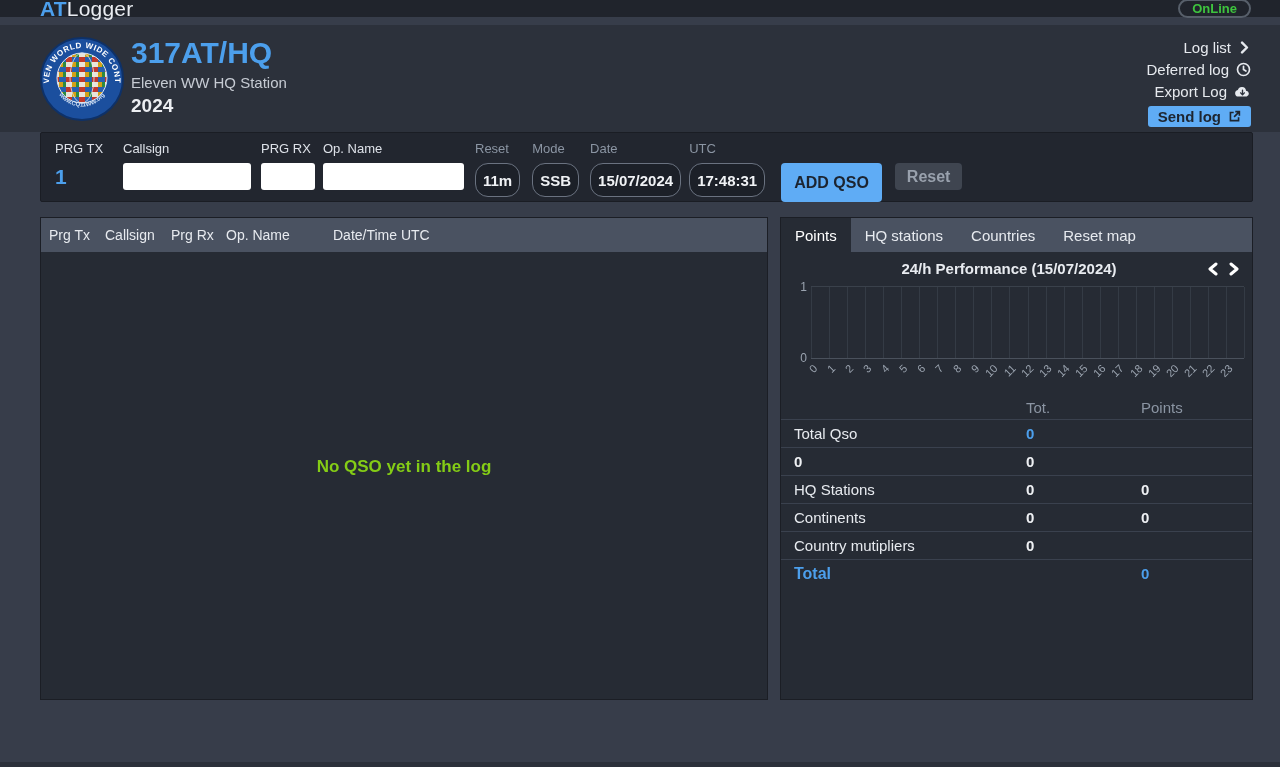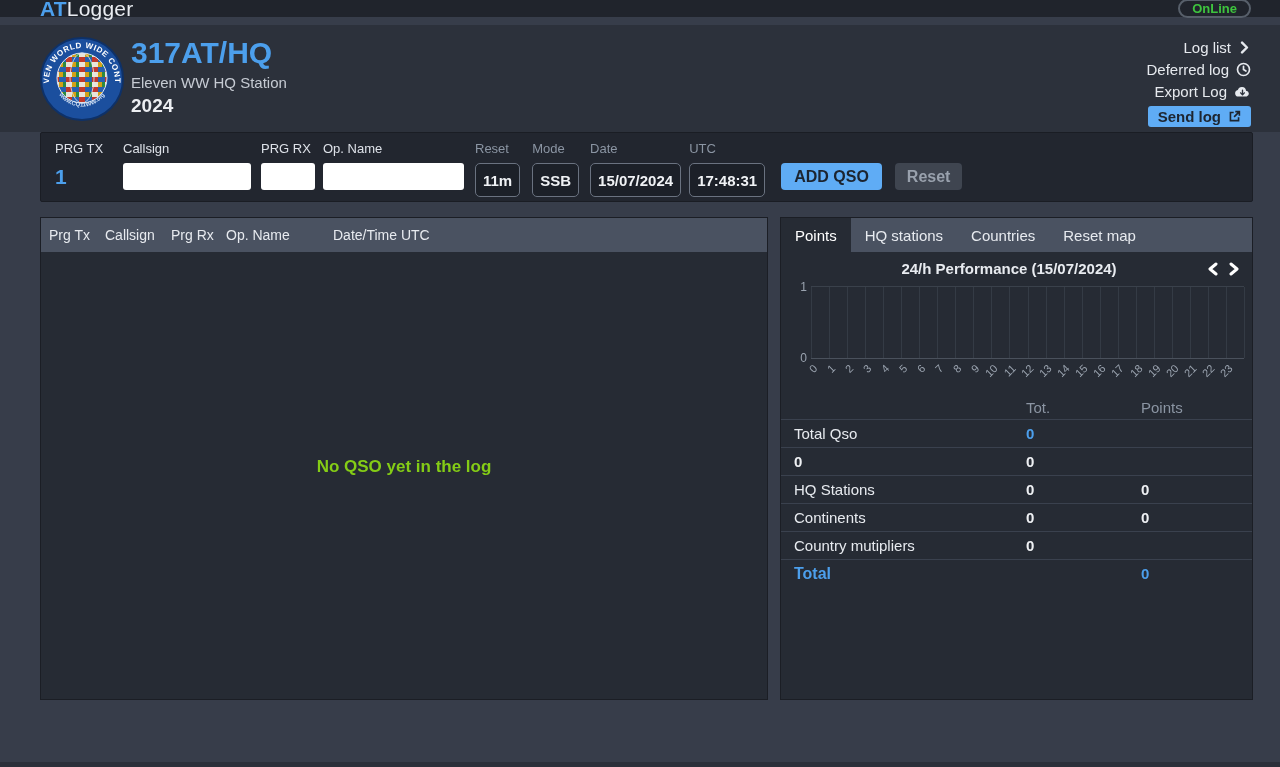--- a/index.html
+++ b/index.html
@@ -53,26 +53,26 @@
   }
   .field { display:flex; flex-direction:column; }
   .flabel { font-size:13px; color:#dde1e8; margin-bottom:7px; line-height:14px; white-space:nowrap; }
   .field.muted .flabel { color:#8b95a3; }
   .prgtx-value { font-size:21px; font-weight:700; color:#4c9fec; line-height:27px; }
   input.text {
     height:27px; border:none; border-radius:3px; background:#fff;
     padding:0 6px; font-size:15px; font-family:inherit; color:#20242c;
   }
   .valbox {
-    height:27px; border:1px solid #6a7280; border-radius:5px; background:#1c2028;
+    height:27px; border:1px solid #6a7280; border-radius:13px; background:#1c2028;
     color:#f0f2f5; font-weight:700; font-size:15px;
     display:flex; align-items:center; justify-content:center; padding:16px 7px;
   }
   .btn-add {
-    height:27px; background:#5facf5; color:#1c2430; font-weight:700; font-size:16px;
+    height:39px; background:#5facf5; color:#1c2430; font-weight:700; font-size:16px;
     border:none; border-radius:4px; padding:0 13px; cursor:pointer; font-family:inherit;
   }
   .btn-reset {
     height:27px; background:#3f4550; color:#99a1ad; font-weight:700; font-size:16px;
     border:none; border-radius:4px; padding:0 12px; cursor:pointer; font-family:inherit;
   }
   
   .main-left {
     position:absolute; left:40px; top:217px; width:728px; height:483px;
     background:#262b34; border:1px solid #1b1e25;

